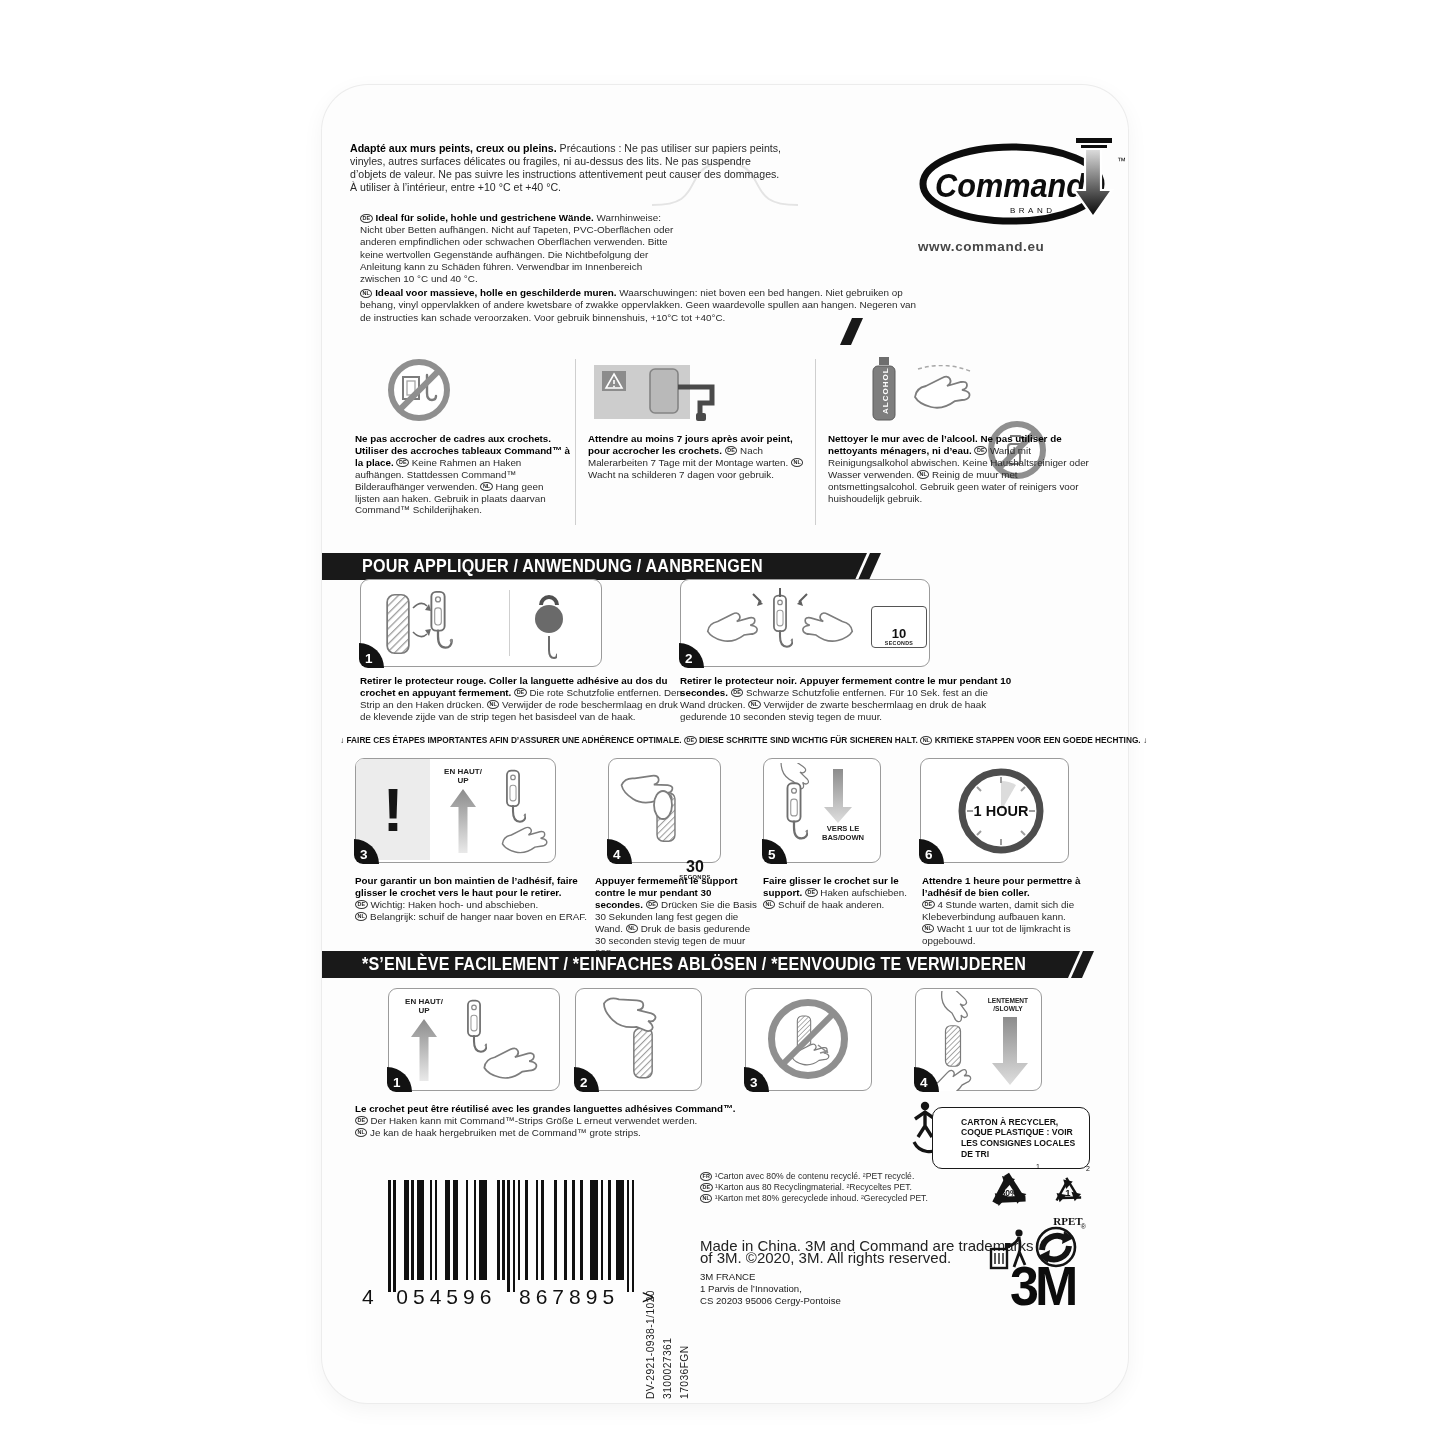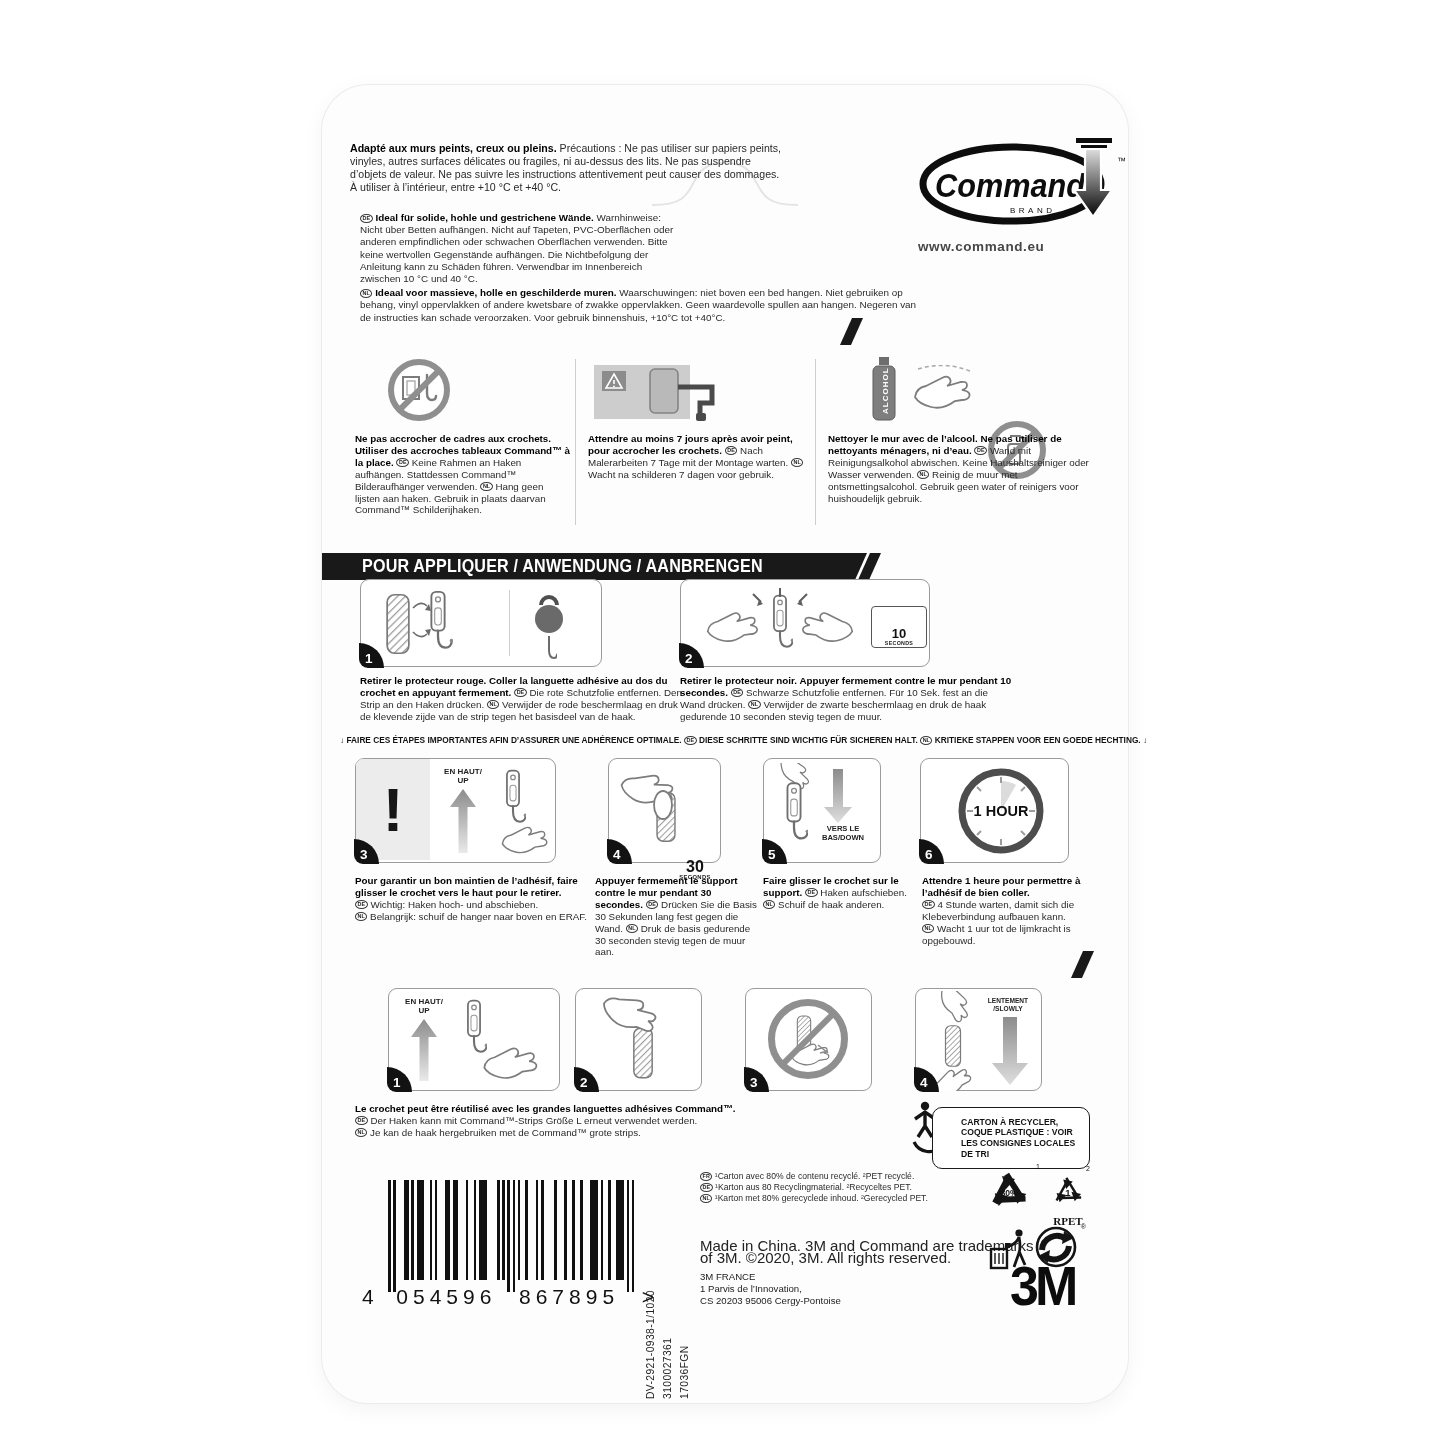--- a/index.html
+++ b/index.html
@@ -389,20 +389,23 @@
     <span>Schuif de haak anderen.</span>
   </div>
   <div class="abs txt" style="left:600px;top:790px;width:186px;">
     <b>Attendre 1 heure pour permettre à l’adhésif de bien coller.</b><br>
     <span class="lg">DE</span>
     <span>4 Stunde warten, damit sich die Klebeverbindung aufbauen kann.</span><br>
     <span class="lg">NL</span>
     <span>Wacht 1 uur tot de lijmkracht is opgebouwd.</span>
   </div>
 
+  <div class="bar" style="top:866px;width:758px;">
+    <span class="bar-title">*S’ENLÈVE FACILEMENT / *EINFACHES ABLÖSEN / *EENVOUDIG TE VERWIJDEREN</span>
+  </div>
   <div class="bar-tip" style="left:755px;top:866px;"></div>
 
   <div class="stepbox" style="left:66px;top:903px;width:172px;height:103px;">
     <div class="badge">1</div>
     <div class="abs lbl" style="left:6px;top:8px;width:58px;font-size:8px;line-height:9px;">
       <div>EN HAUT/</div>
       <div>UP</div>
     </div>
     <svg class="abs gray-arrow" style="left:22px;top:30px;" width="26" height="62">
       <polygon points="13,0 26,18 17.5,18 17.5,62 8.5,62 8.5,18 0,18" fill="url(#gUp)"></polygon>

